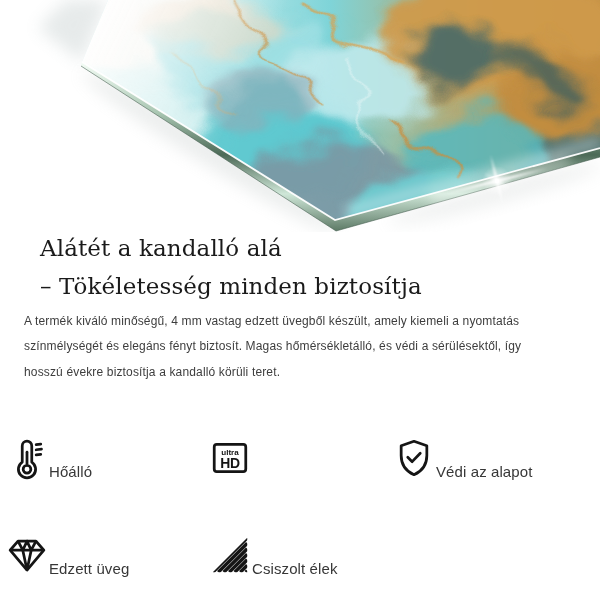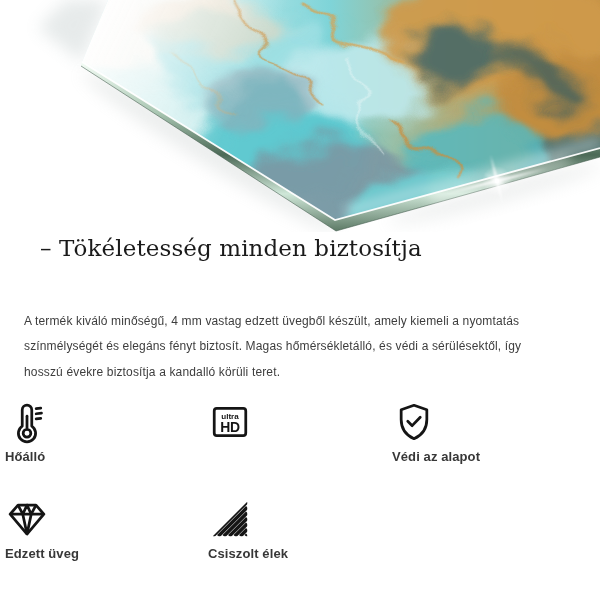--- a/index.html
+++ b/index.html
@@ -22,28 +22,28 @@
   }
 
   .body-block{position:absolute;left:24px;top:309px;width:560px;}
   .body-line{
     font-size:12px;line-height:25.3px;color:var(--body-text,#3d3d3d);
     letter-spacing:.15px;white-space:nowrap;
   }
 
   .feature-cell{
     position:absolute;width:200px;height:80px;
-    display:flex;flex-direction:column;align-items:flex-start;
+    display:flex;flex-direction:row;align-items:flex-end;
   }
   .r1{top:400px;} .r2{top:497px;}
   .c1{left:5px;} .c2{left:208px;} .c3{left:392px;}
   .feature-icon{width:44px;height:44px;flex:0 0 44px;}
   .feature-label{
-    margin-top:5px;font-size:13px;color:var(--label-text,#373737);
-    text-align:center;letter-spacing:.1px;font-weight:bold;
+    margin-top:5px;font-size:15px;color:var(--label-text,#373737);
+    text-align:center;letter-spacing:.1px;
   }
   .ic{stroke:var(--icon-stroke,#151515);fill:none;stroke-width:1.5;}
 </style>
 </head>
 <body>
 
 <div class="page">
 
   <div class="hero">
     <svg width="600" height="232" viewBox="0 0 600 232" xmlns="http://www.w3.org/2000/svg">
@@ -139,20 +139,21 @@
         <polygon points="-1.4,0 0,-27 1.4,0 0,27" fill="#ffffff" opacity="0.9" filter="url(#b1)"></polygon>
         <g transform="rotate(45)">
             <polygon points="-15,0 0,-1 15,0 0,1" fill="#ffffff" opacity="0.8" filter="url(#b1)"></polygon>
           </g>
         <circle r="2.2" fill="#ffffff"></circle>
       </g>
     </svg>
   </div>
 
   <div class="title-block">
+    <div class="title-line">Alátét a kandalló alá</div>
     <div class="title-line">– Tökéletesség minden biztosítja</div>
   </div>
 
   <div class="body-block">
     <div class="body-line">A termék kiváló minőségű, 4 mm vastag edzett üvegből készült, amely kiemeli a nyomtatás</div>
     <div class="body-line">színmélységét és elegáns fényt biztosít. Magas hőmérsékletálló, és védi a sérülésektől, így</div>
     <div class="body-line">hosszú évekre biztosítja a kandalló körüli teret.</div>
   </div>
 
   <div class="feature-cell r1 c1">

